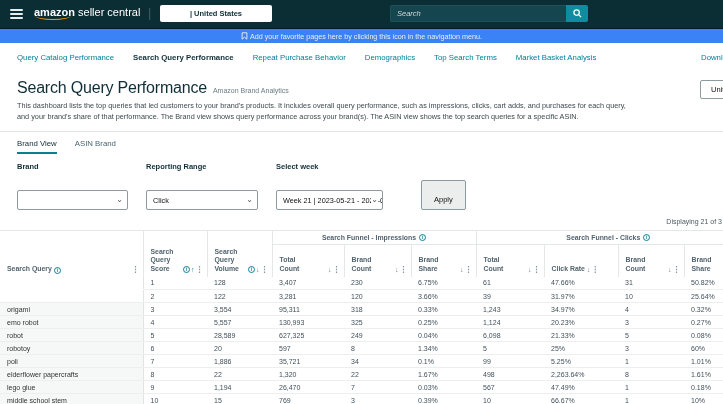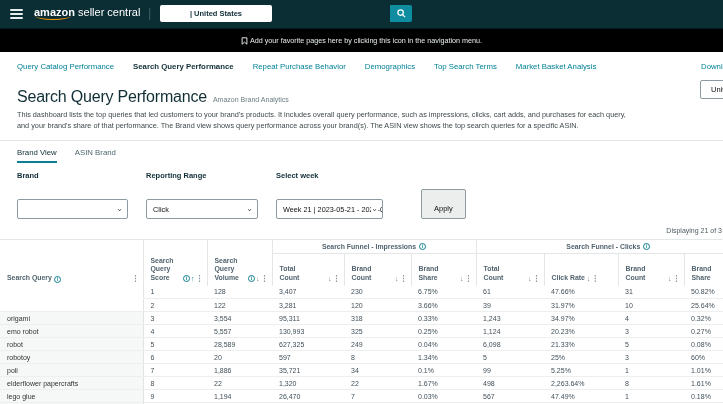--- a/index.html
+++ b/index.html
@@ -22,21 +22,21 @@
   .logo-sep { position:absolute; left:148px; top:5px; color:#3f5d63; font-size:13px; }
   .mkt-box { position:absolute; left:160px; top:5px; width:112px; height:17px; background:#fff; border-radius:2px;
     font-size:7.5px; font-weight:700; color:#0f2e36; display:flex; align-items:center; justify-content:center; cursor:pointer; }
   .search-wrap { position:absolute; left:390px; top:5px; display:flex; }
   .search-input { width:176px; height:17px; background:#15454e; border:1px solid #1d525c; border-right:none;
     border-radius:2px 0 0 2px; color:#cfd7d8; font-size:7.5px; font-style:italic; padding:0 6px; outline:none; }
   .search-input::placeholder { color:#cfd7d8; }
   .search-btn { width:22px; height:17px; background:#0e8da1; border:none; border-radius:0 2px 2px 0;
     display:flex; align-items:center; justify-content:center; cursor:pointer; }
   
-  .favbar { height:24px; background:#000000; border-top:1px solid #041d21; display:flex; align-items:center; justify-content:center; gap:2px; }
+  .favbar { height:15px; background:#3b82f6; border-top:1px solid #041d21; display:flex; align-items:center; justify-content:center; gap:2px; }
   .favbar span { color:#e8eded; font-size:7.2px; }
   
   .nav { position:relative; height:28px; background:#fff; display:flex; align-items:center; gap:19px; padding-left:17px; }
   .nav a { font-size:7.8px; color:#008296; text-decoration:none; white-space:nowrap; cursor:pointer; }
   .nav a.active { color:#0f2e36; font-weight:700; }
   .nav .downloads { position:absolute; left:701px; top:10px; font-size:7.8px; color:#008296; white-space:nowrap; cursor:pointer; }
   
   .content { padding:8px 0 0 17px; }
   .title-row { display:flex; align-items:baseline; gap:6px; }
   .page-title { font-size:16px; font-weight:500; color:#0f2e36; letter-spacing:-0.2px; }
@@ -91,20 +91,21 @@
 <div class="topbar">
   <div class="hamburger">
       <i></i>
       <i></i>
       <i></i>
     </div>
   <div class="logo"><span class="amz">amazon</span> <span>seller central</span></div>
   <span class="logo-sep">|</span>
   <div class="mkt-box">| United States</div>
   <div class="search-wrap">
+    <input class="search-input" type="text" placeholder="Search" style="">
     <button class="search-btn">
       <svg width="9" height="9" viewBox="0 0 10 10">
           <circle cx="4" cy="4" r="3" fill="none" stroke="#fff" stroke-width="1.4"></circle>
           <line x1="6.2" y1="6.2" x2="9" y2="9" stroke="#fff" stroke-width="1.4"></line>
         </svg>
     </button>
   </div>
 </div>
 
 <div class="favbar">

